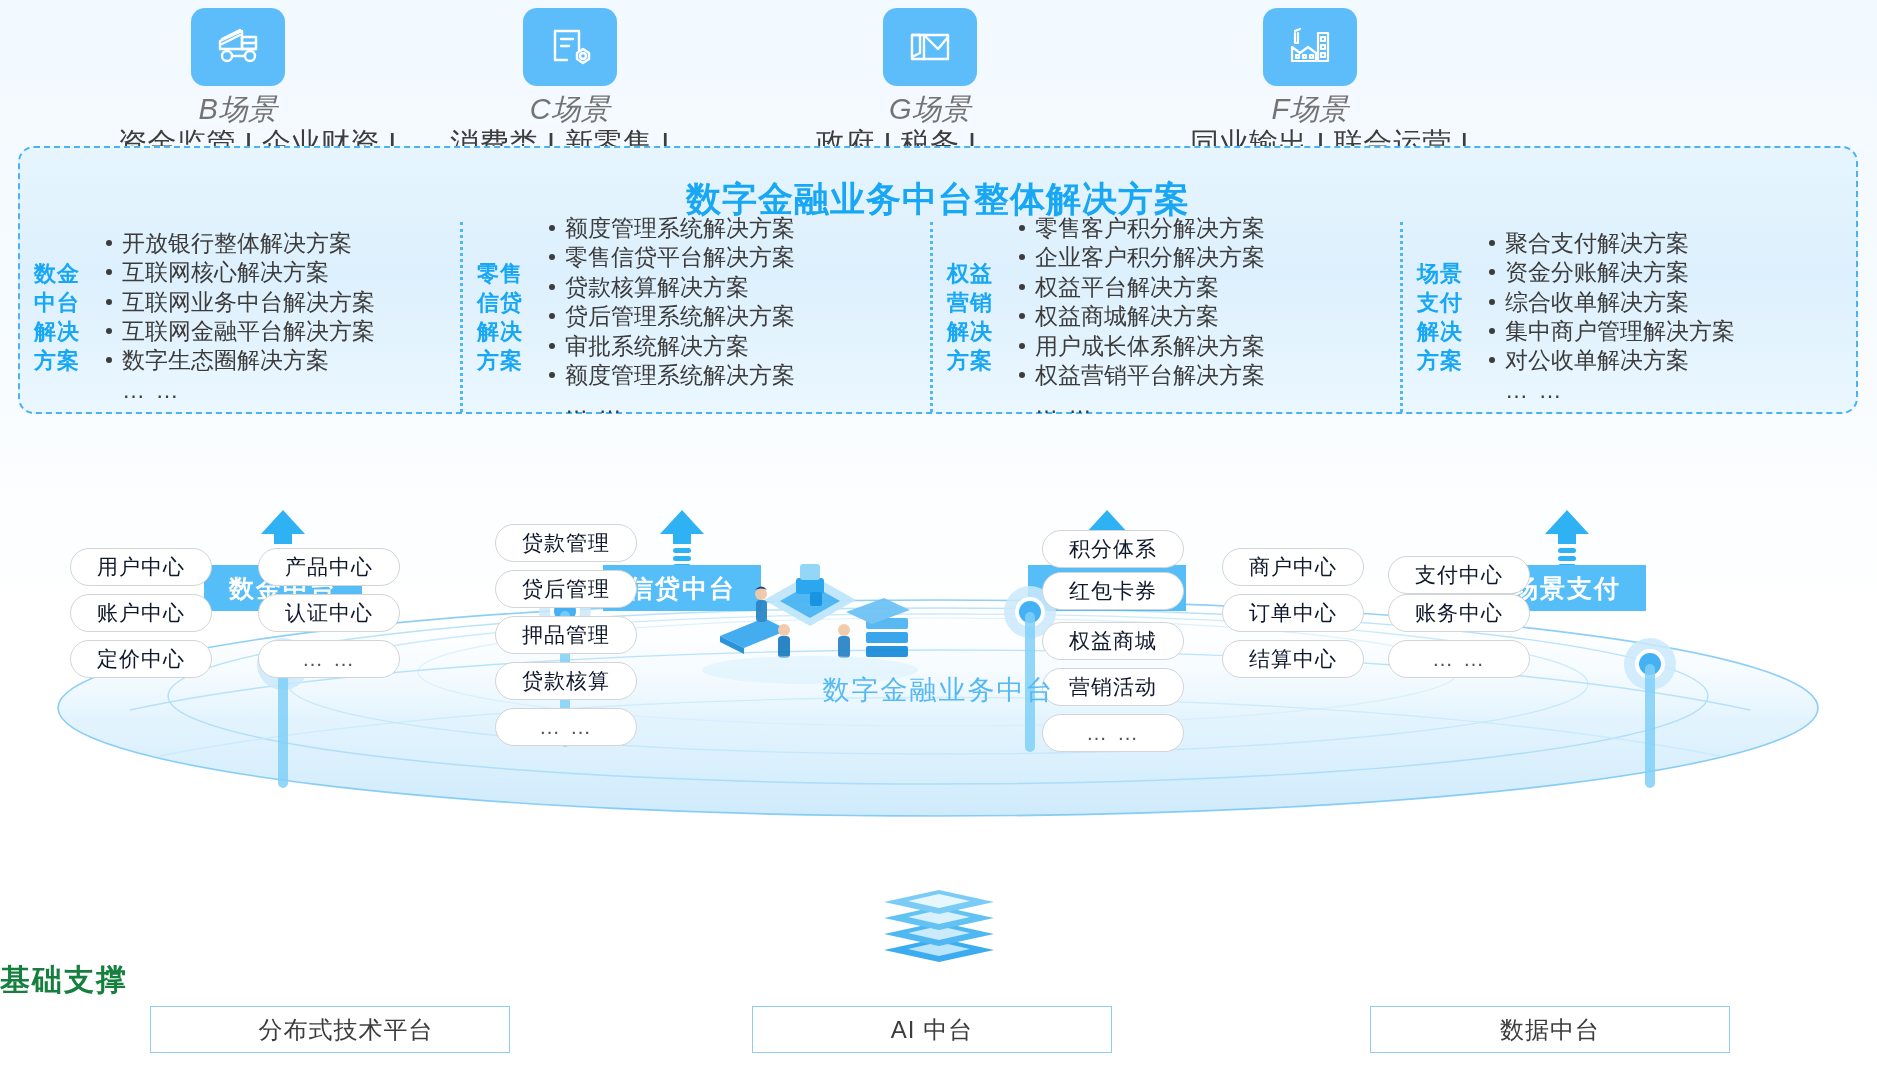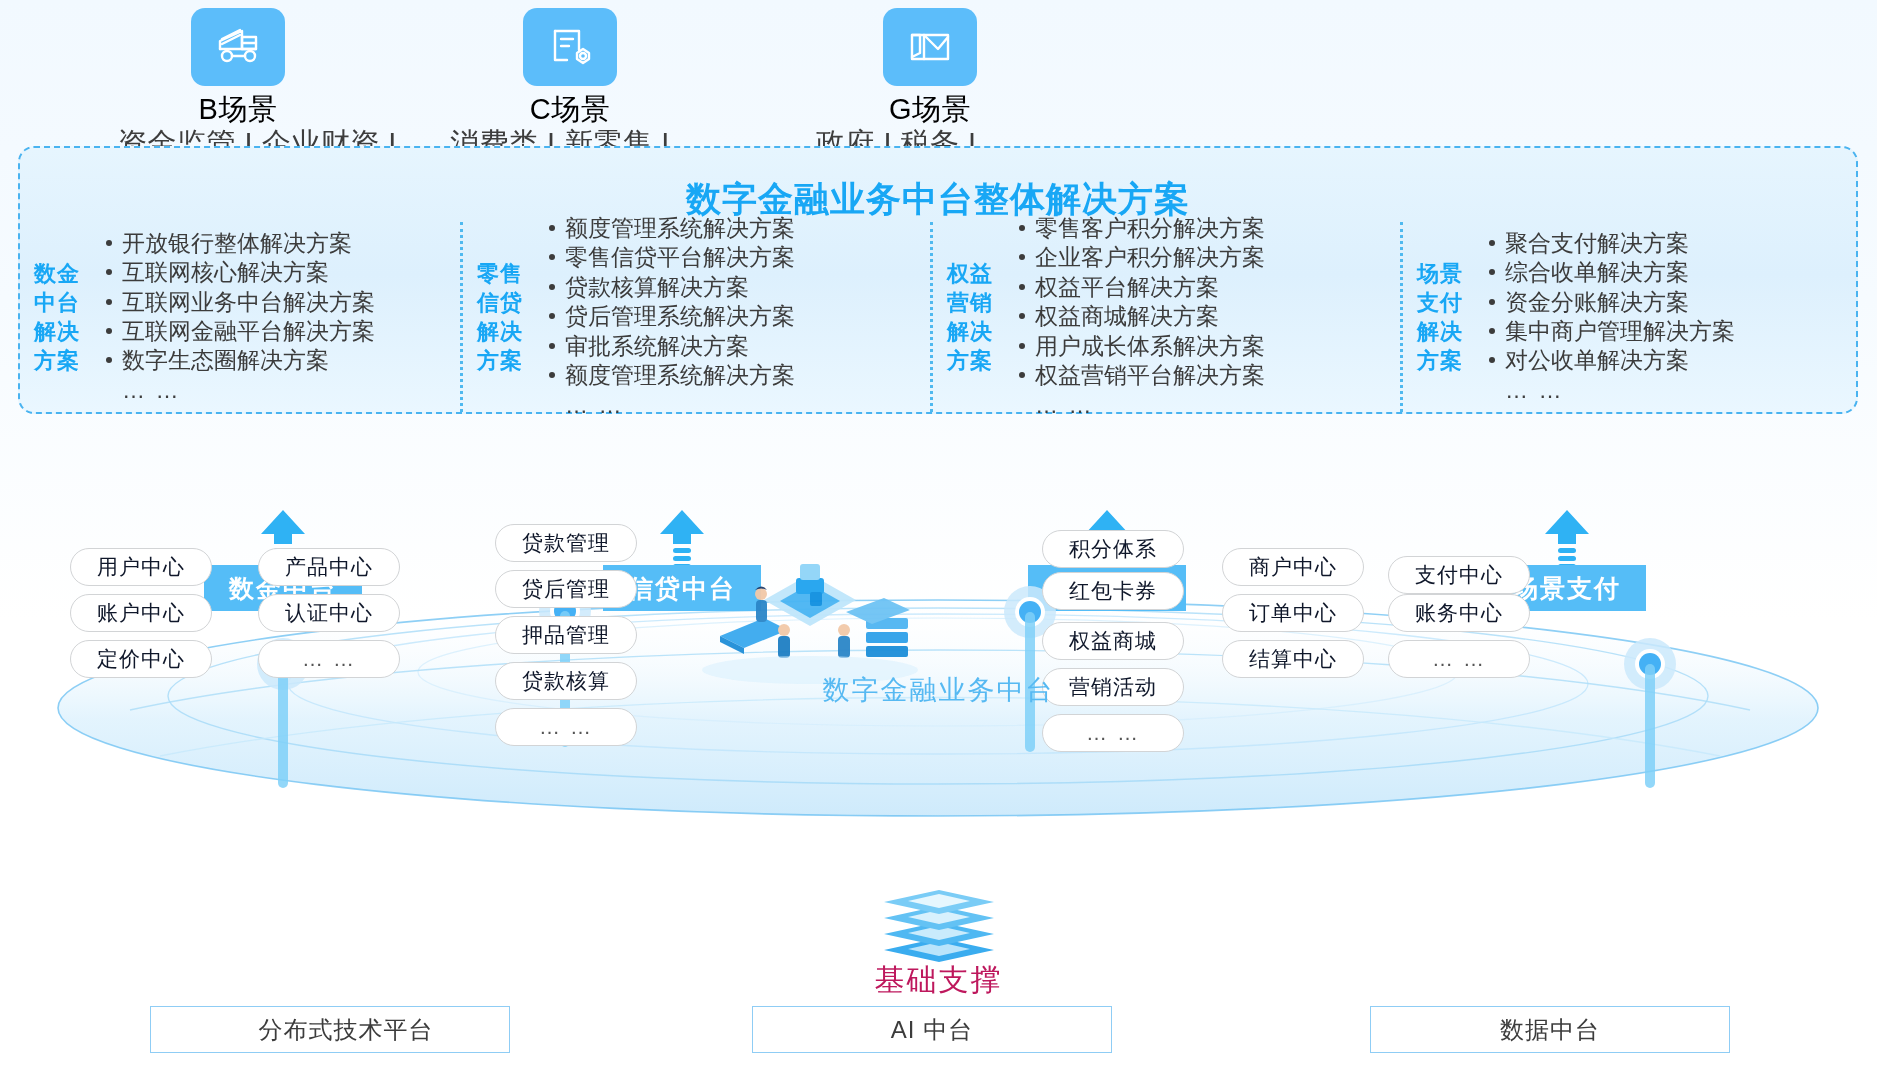--- a/index.html
+++ b/index.html
@@ -12,21 +12,21 @@
   .stage{position:absolute;inset:0;}
 
   
   .scenes{position:absolute;left:0;top:8px;width:1877px;height:160px;}
   .scene{position:absolute;top:0;text-align:center;}
   .scene-icon{
     width:94px;height:78px;margin:0 auto 6px;border-radius:14px;
     background:#5cbdfa;display:flex;align-items:center;justify-content:center;
   }
   .scene-icon svg{display:block;}
-  .scene-title{font-size:29px;color:#000000;line-height:1.18;letter-spacing:.5px;}
+  .scene-title{font-size:29px;color:#737373;line-height:1.18;letter-spacing:.5px;font-style:italic;}
   .scene-sub{font-size:29px;color:#3d3d3d;line-height:1.18;white-space:nowrap;letter-spacing:.5px;}
 
   
   .down-arrow{position:absolute;width:54px;height:74px;}
   .down-arrow svg{display:block;}
 
   
   .sol-panel{
     position:absolute;left:18px;top:146px;width:1840px;height:268px;
     border:2px dashed #49b3f0;border-radius:16px;
@@ -90,22 +90,22 @@
   .pin svg{display:block;}
 
   .field-caption{
     position:absolute;left:0;top:672px;width:1877px;text-align:center;
     font-size:27px;color:#56b9f2;letter-spacing:2px;
   }
 
   
   .base-icon{position:absolute;left:866px;top:884px;width:146px;height:78px;}
   .base-label{
-    position:absolute;left:0;top:960px;width:1877px;text-align:center;
-    font-size:30px;font-weight:normal;color:#be185d;letter-spacing:2px;
+    position:absolute;left:0;top:960px;width:1877px;
+    font-size:30px;font-weight:bold;color:#15803d;letter-spacing:2px;
   }
   .plat-box{
     position:absolute;height:47px;border:1.6px solid #8fcdf5;background:#fff;
     display:flex;align-items:center;justify-content:center;
     font-size:24px;color:#3c3c3c;letter-spacing:1px;box-sizing:border-box;
   }
 </style>
 </head>
 <body>
 
@@ -152,20 +152,38 @@
           <path d="M8 8 L8 32 L44 32 L44 8 Z"></path>
           <path d="M8 8 L16 8 L16 26 L8 30"></path>
           <path d="M20 8 L34 22 L44 10"></path>
           <path d="M20 8 L20 32"></path>
         </svg>
       </div>
       <div class="scene-title">G场景</div>
       <div class="scene-sub">政府 I 税务 I ……</div>
     </div>
 
+    <div class="scene" style="left:1190px;width:240px;">
+      <div class="scene-icon">
+        <svg width="52" height="44" viewBox="0 0 52 44" fill="none" stroke="#ffffff" stroke-width="2.2" stroke-linecap="round" stroke-linejoin="round">
+          <path d="M11 8 L11 18 L14 18 L14 8"></path>
+          <path d="M11 6 L16 4"></path>
+          <path d="M8 36 L8 22 L16 28 L24 22 L32 28 L32 36 Z"></path>
+          <rect x="34" y="8" width="10" height="28"></rect>
+          <rect x="37" y="12" width="4" height="4"></rect>
+          <rect x="37" y="20" width="4" height="4"></rect>
+          <rect x="37" y="28" width="4" height="4"></rect>
+          <rect x="12" y="30" width="3" height="3"></rect>
+          <rect x="19" y="30" width="3" height="3"></rect>
+          <rect x="26" y="30" width="3" height="3"></rect>
+        </svg>
+      </div>
+      <div class="scene-title">F场景</div>
+      <div class="scene-sub">同业输出 I 联合运营 I ……</div>
+    </div>
   </div>
 
   <div class="down-arrow" style="left:493px;top:150px;">
     <svg width="54" height="74" viewBox="0 0 54 74">
       <path d="M17 0 H37 V42 H54 L27 74 L0 42 H17 Z" fill="#2eb3f7"></path>
     </svg>
   </div>
   <div class="down-arrow" style="left:1337px;top:150px;">
     <svg width="54" height="74" viewBox="0 0 54 74">
       <path d="M17 0 H37 V42 H54 L27 74 L0 42 H17 Z" fill="#2eb3f7"></path>
@@ -232,22 +250,22 @@
 
       <div class="sol-col" style="width:456px;">
         <div class="col-label">
           <div>场景</div>
           <div>支付</div>
           <div>解决</div>
           <div>方案</div>
         </div>
         <ul class="col-list">
           <li>聚合支付解决方案</li>
+          <li>资金分账解决方案</li>
           <li>综合收单解决方案</li>
-          <li>资金分账解决方案</li>
           <li>集中商户管理解决方案</li>
           <li>对公收单解决方案</li>
           <li class="plain">… …</li>
         </ul>
       </div>
 
     </div>
   </div>
 
   <div class="up-arrow" style="left:261px;top:510px;">

